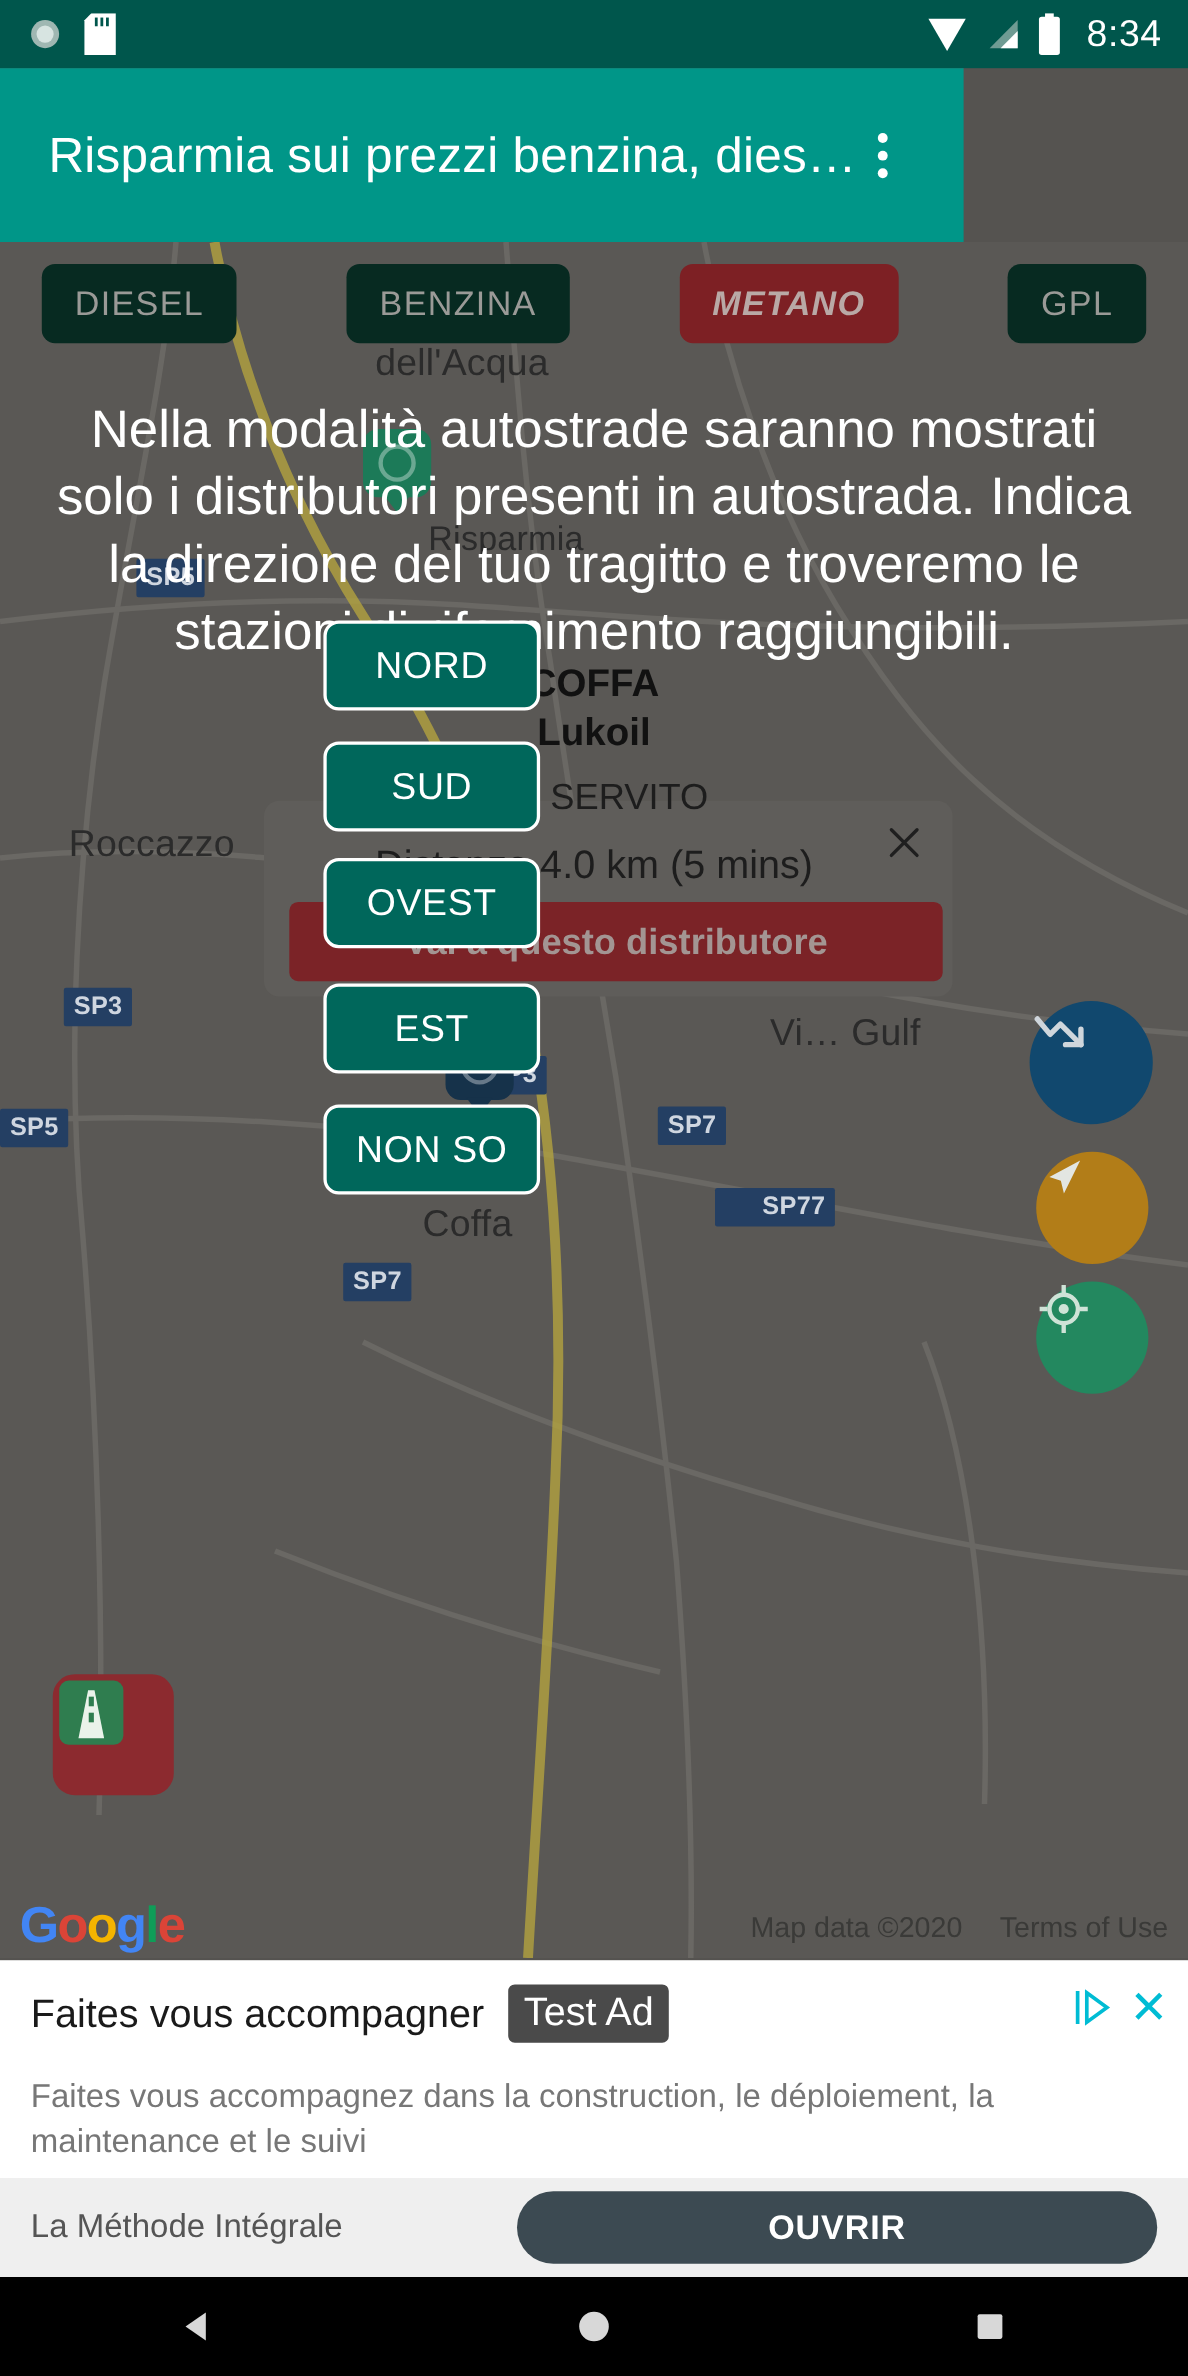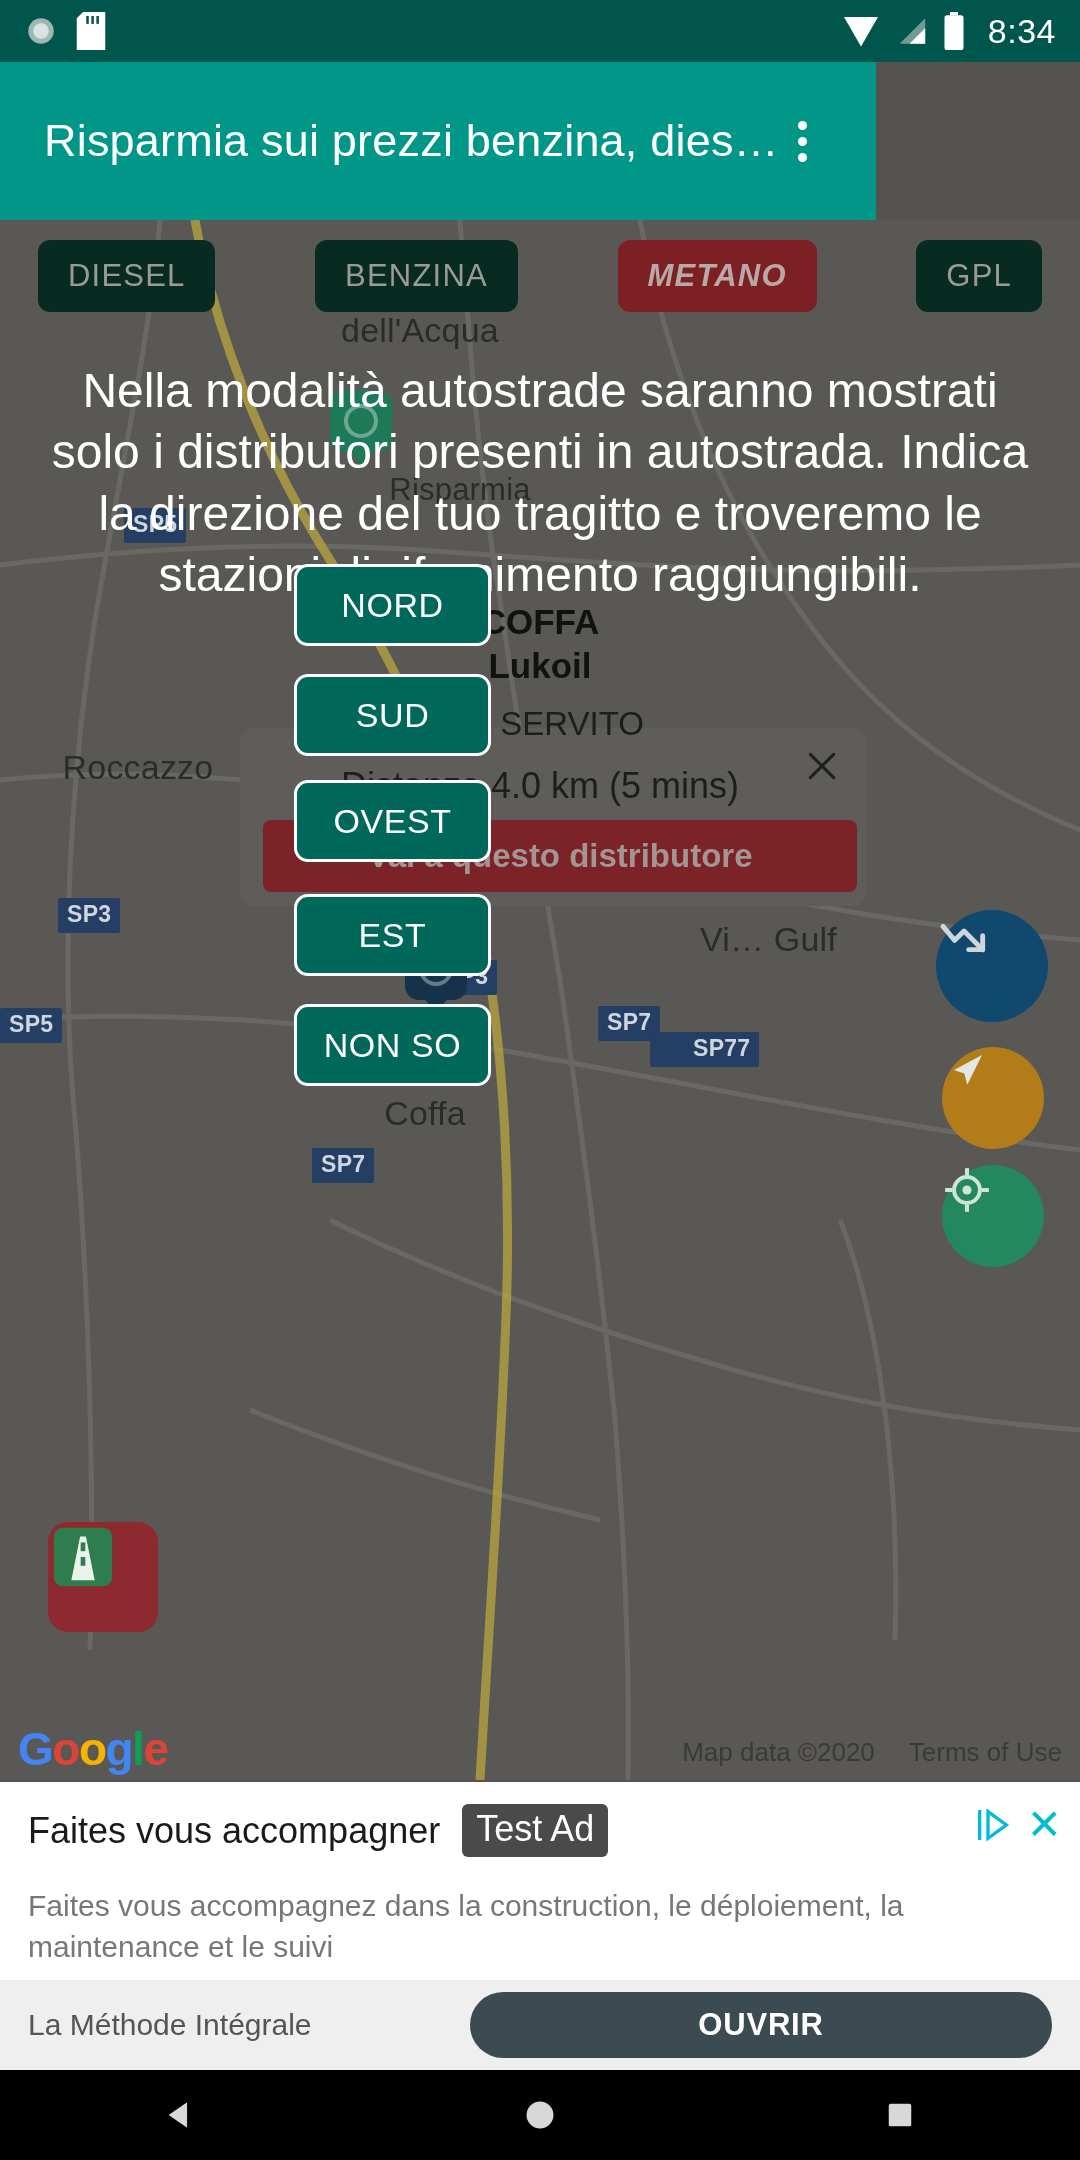--- a/index.html
+++ b/index.html
@@ -203,21 +203,21 @@
     <div class="map-label" style="left:330px;top:252px;width:260px;font-size:31px;">Risparmia</div>
     <div class="map-label" style="left:18px;top:528px;width:240px;">Roccazzo</div>
     <div class="map-label" style="left:345px;top:874px;width:160px;">Coffa</div>
     <div class="map-label" style="left:700px;top:700px;width:320px;text-align:left;">Vi…    Gulf</div>
 
     <div class="road-badge" style="left:124px;top:288px;">SP5</div>
     <div class="road-badge" style="left:58px;top:678px;">SP3</div>
     <div class="road-badge" style="left:0px;top:788px;">SP5</div>
     <div class="road-badge" style="left:435px;top:740px;">SP3</div>
     <div class="road-badge" style="left:598px;top:786px;">SP7</div>
-    <div class="road-badge" style="left:650px;top:812px;padding-left:43px;">SP77</div>
+    <div class="road-badge" style="left:650px;top:860px;padding-left:43px;">SP77</div>
     <div class="road-badge" style="left:350px;top:826px;">SP30</div>
     <div class="road-badge" style="left:312px;top:928px;">SP7</div>
 
     <div class="marker" style="left:330px;top:170px;">
       <div class="body"></div>
         <div class="tip"></div>
     </div>
     <div class="marker" style="left:405px;top:718px;">
       <div class="body" style="background:#16324a;"></div>
         <div class="tip" style="border-top-color:#16324a;"></div>

